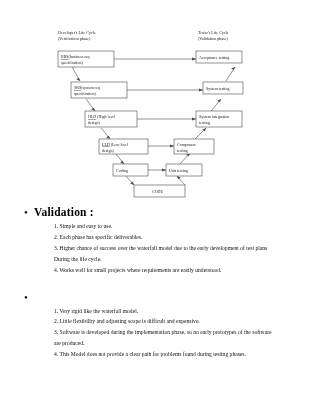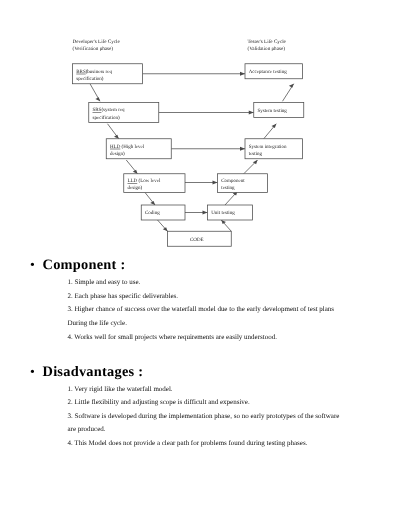--- a/index.html
+++ b/index.html
@@ -218,35 +218,34 @@
       <text class="dgm-box-text" x="152" y="192.5">CODE</text>
     </g>
   </svg>
 </div>
 
 <div id="content-section">
 
   <div class="section-block" id="advantages-block">
     <div class="section-heading">
       <span class="heading-bullet">•</span>
-      <span class="heading-text">Component :</span>
+      <span class="heading-text">Validation :</span>
     </div>
     <div class="points-list">
       <div class="point-item">1. Simple and easy to use.</div>
       <div class="point-item">2. Each phase has specific deliverables.</div>
       <div class="point-item">3. Higher chance of success over the waterfall model due to the early development of test plans
  During the life cycle.</div>
       <div class="point-item">4. Works well for small projects where requirements are easily understood.</div>
     </div>
   </div>
 
   <div class="section-block" id="disadvantages-block">
     <div class="section-heading">
       <span class="heading-bullet">•</span>
-      <span class="heading-text">Disadvantages :</span>
     </div>
     <div class="points-list">
       <div class="point-item">1. Very rigid like the waterfall model.</div>
       <div class="point-item">2. Little flexibility and adjusting scope is difficult and expensive.</div>
       <div class="point-item">3. Software is developed during the implementation phase, so no early prototypes of the software
  are produced.</div>
       <div class="point-item">4. This Model does not provide a clear path for problems found during testing phases.</div>
     </div>
   </div>
 

